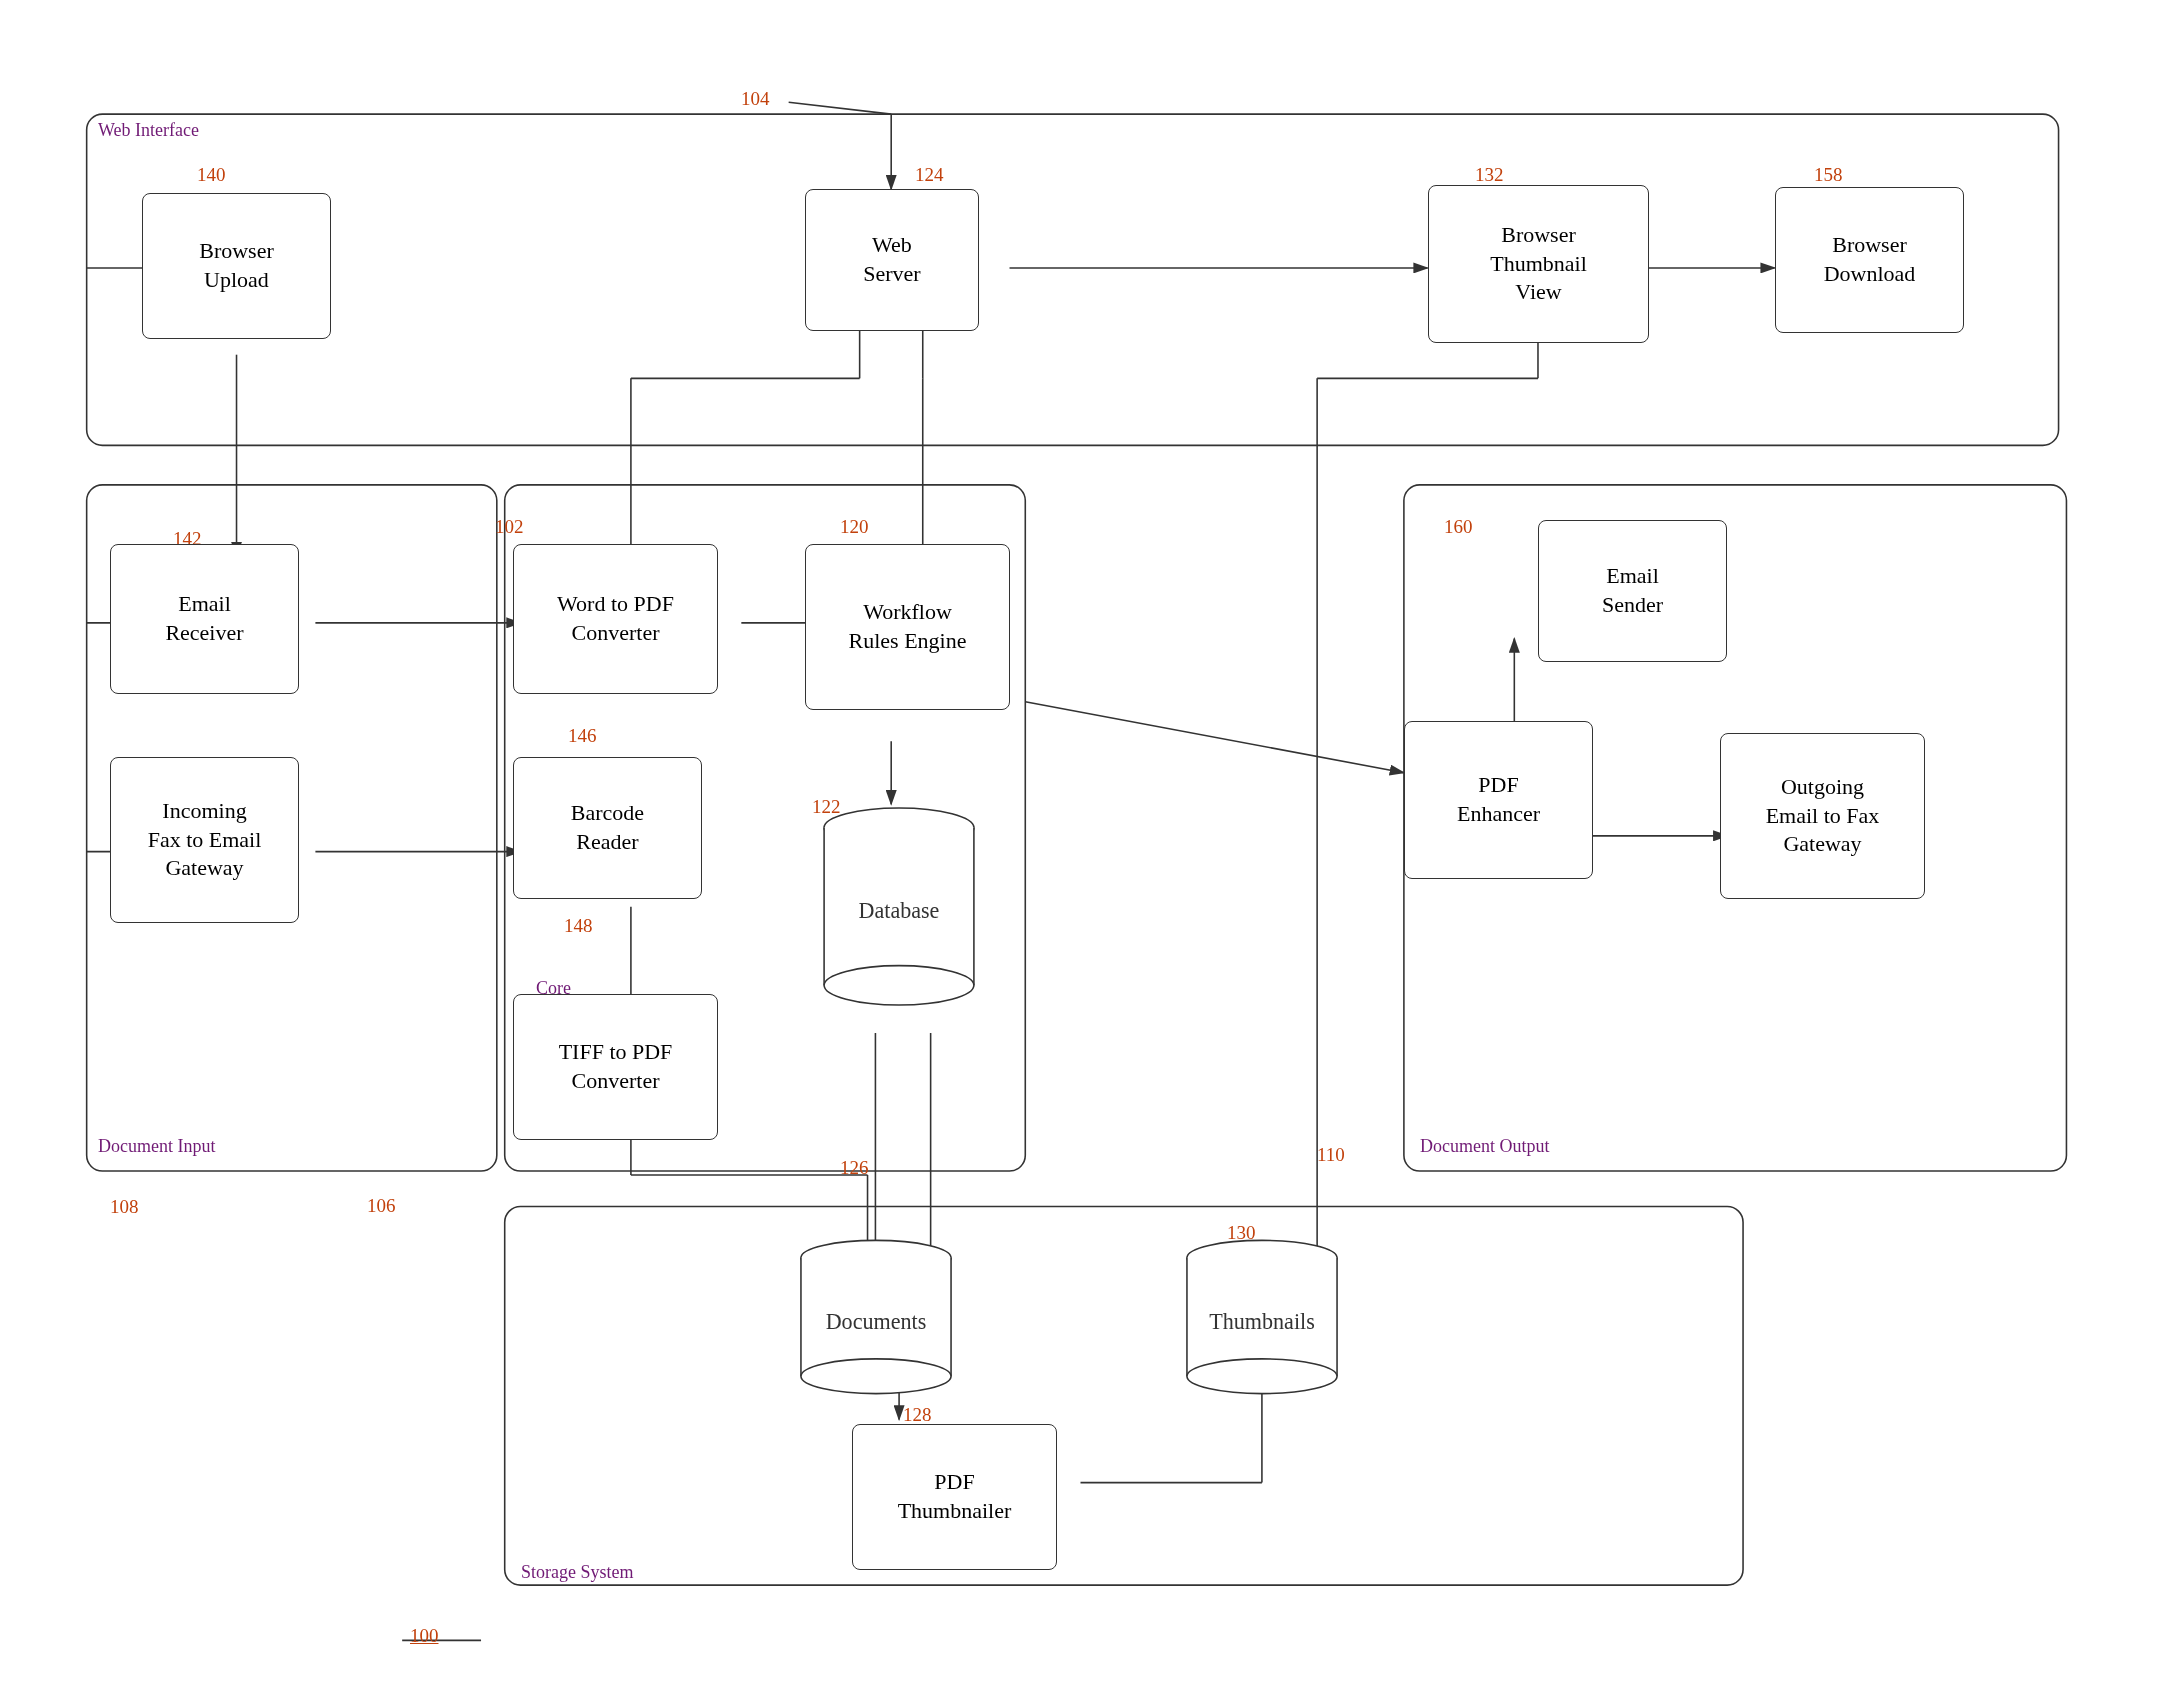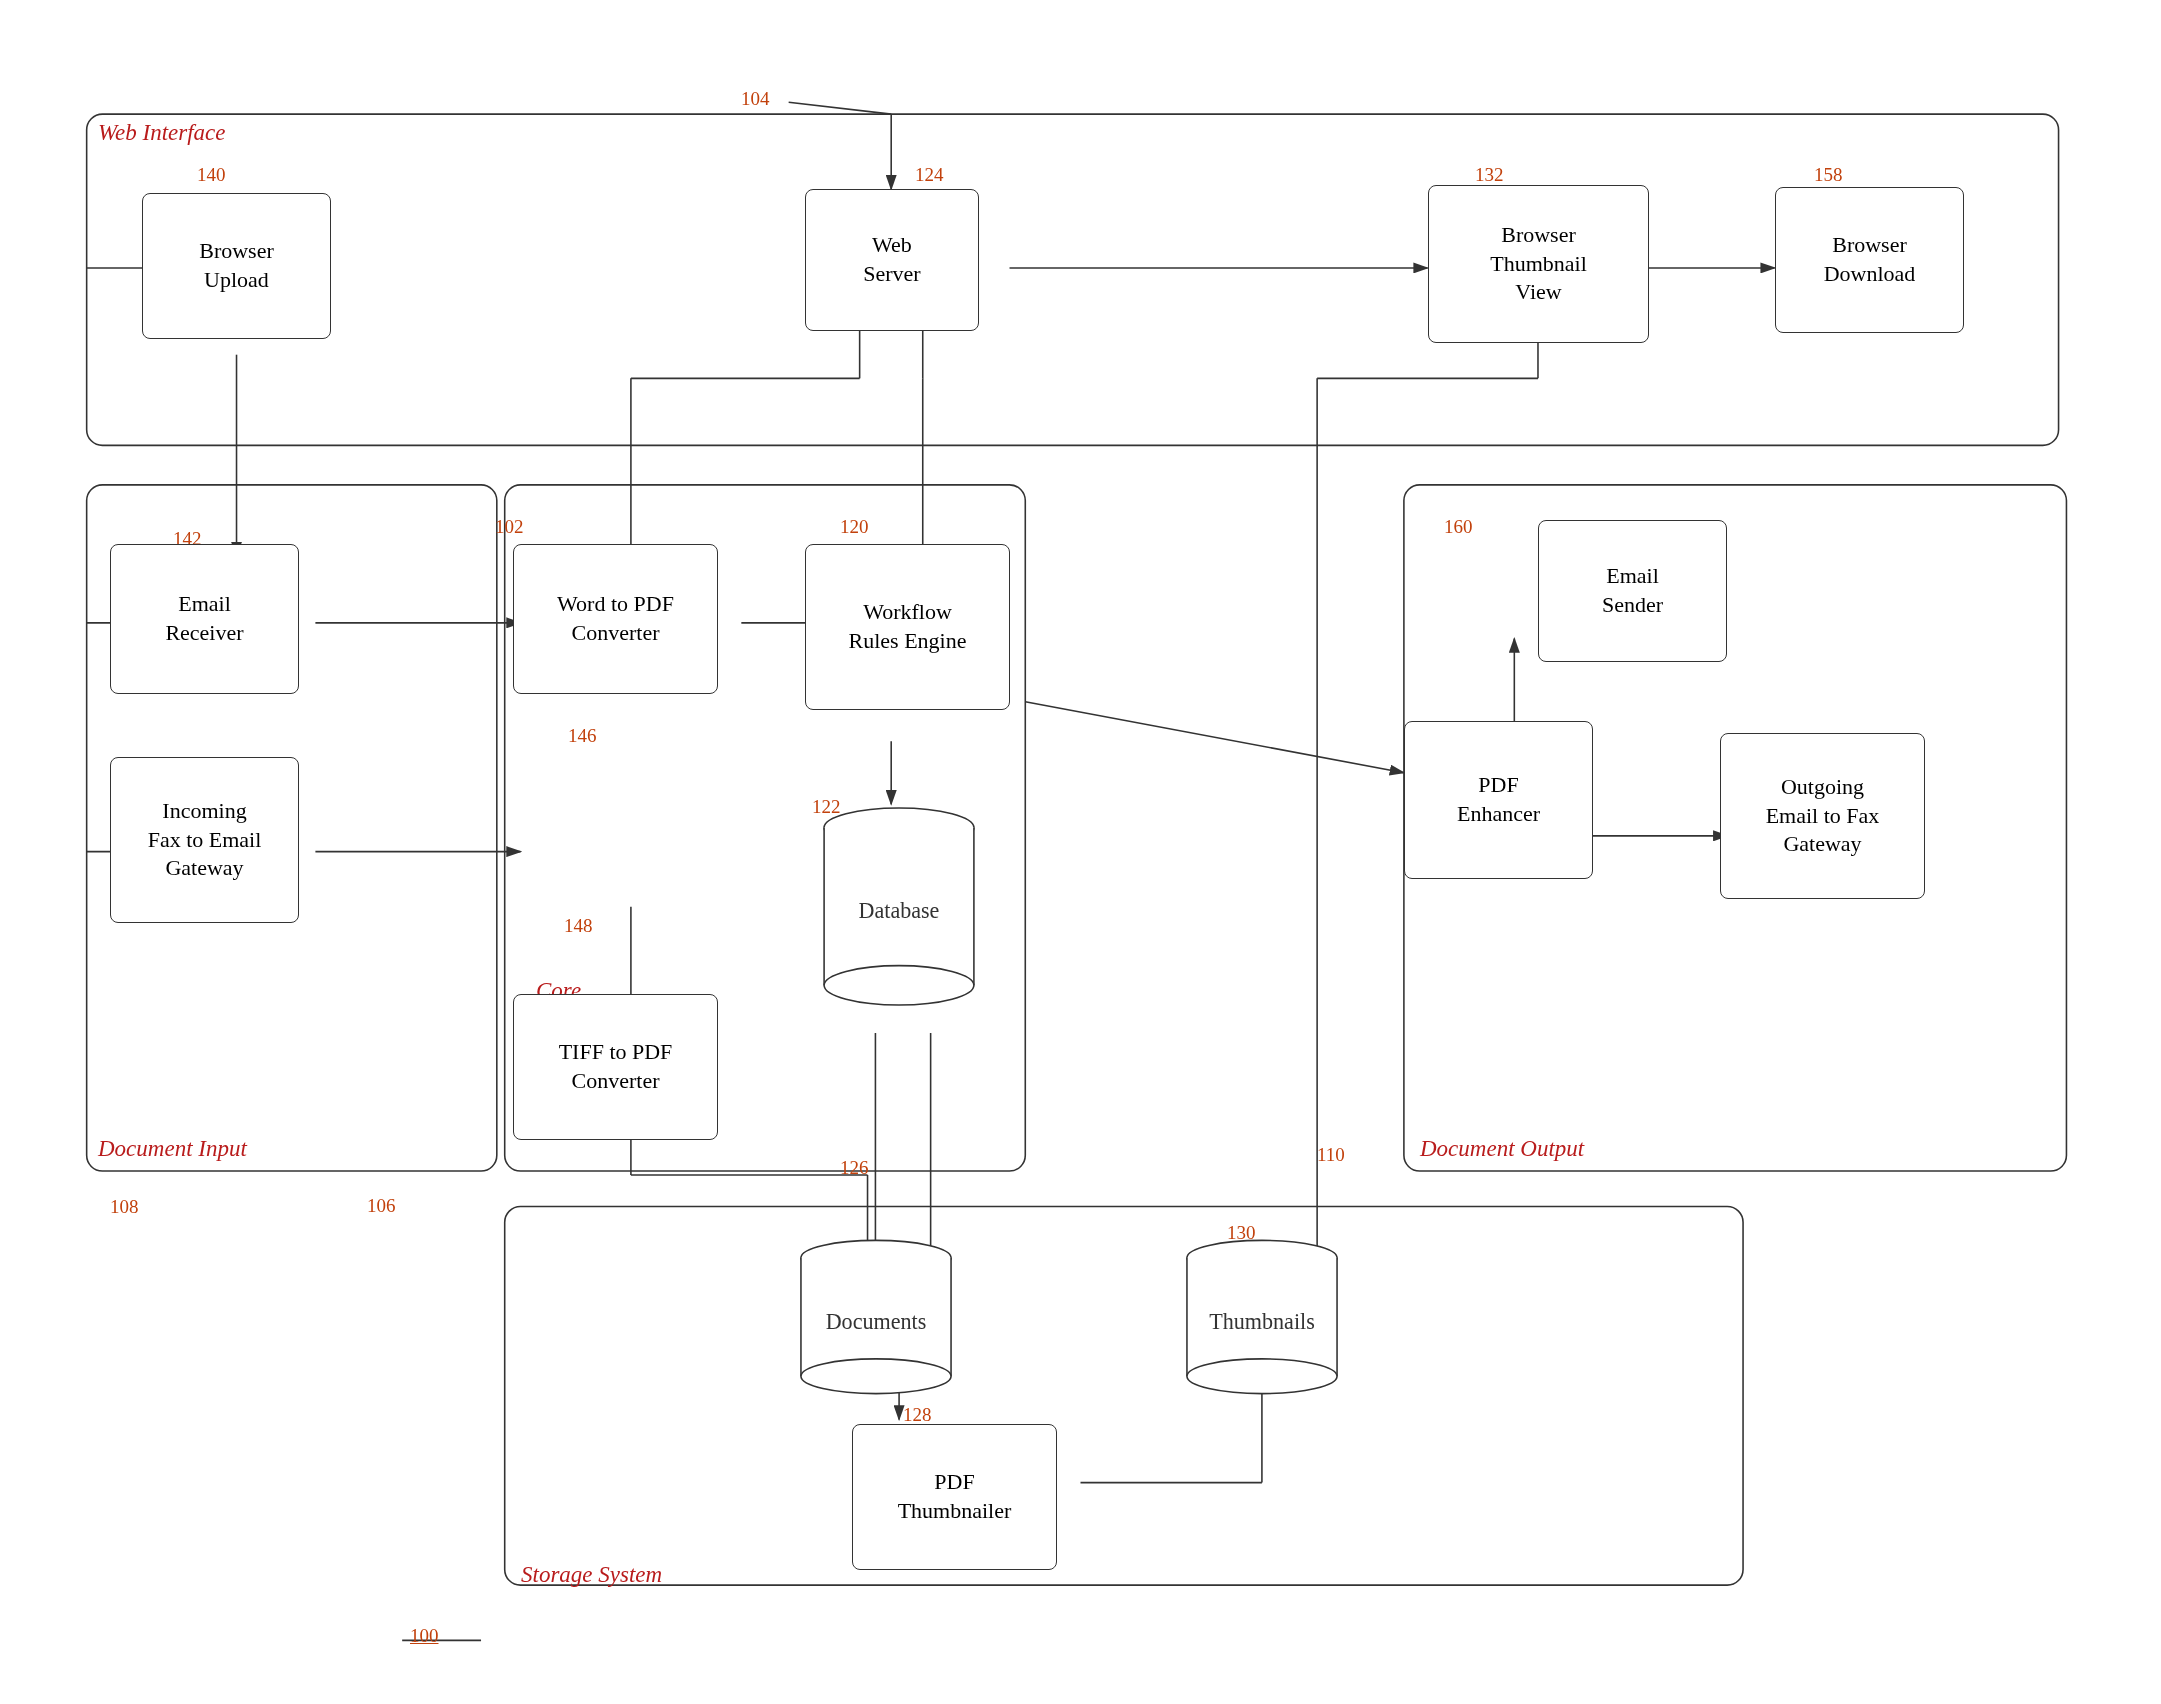--- a/index.html
+++ b/index.html
@@ -29,23 +29,22 @@
       display: flex;
       align-items: center;
       justify-content: center;
       text-align: center;
       font-size: 22px;
       line-height: 1.3;
     }
 
     .region-label {
       position: absolute;
-      font-size: 23px;
-      font-style: italic;
-      color: #b91c1c;
+      font-size: 18px;
+      color: #701a75;
     }
 
     
     .ref {
       position: absolute;
       font-size: 19px;
       color: #c2410c;
     }
 
     
@@ -207,20 +206,23 @@
   </div>
 
   <div class="box" style="left:1475px; top:473px; width:189px; height:142px;">
     <span>Email<br>Sender</span>
   </div>
 
   <div class="box" style="left:47px; top:710px; width:189px; height:166px;">
     <span>Incoming<br>Fax to Email<br>Gateway</span>
   </div>
 
+  <div class="box" style="left:450px; top:710px; width:189px; height:142px;">
+    <span>Barcode<br>Reader</span>
+  </div>
 
   <div style="position:absolute; left:757px; top:757px; width:158px; height:205px;">
     <svg viewBox="0 0 200 260" xmlns="http://www.w3.org/2000/svg" width="158" height="205">
       <ellipse cx="100" cy="30" rx="95" ry="25" fill="white" stroke="#333" stroke-width="2"></ellipse>
       <rect x="5" y="30" width="190" height="200" fill="white" stroke="none"></rect>
       <line x1="5" y1="30" x2="5" y2="230" stroke="#333" stroke-width="2"></line>
       <line x1="195" y1="30" x2="195" y2="230" stroke="#333" stroke-width="2"></line>
       <ellipse cx="100" cy="230" rx="95" ry="25" fill="white" stroke="#333" stroke-width="2"></ellipse>
       <text x="100" y="145" text-anchor="middle" font-size="28" font-family="Times New Roman" fill="#333">Database</text>
     </svg>

